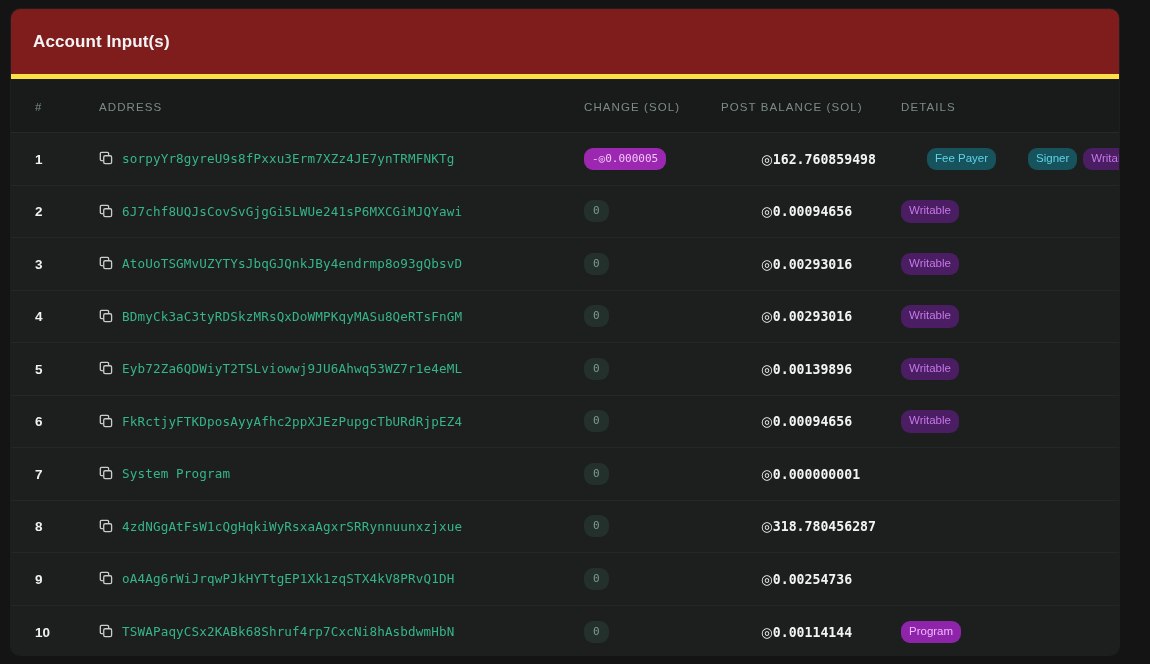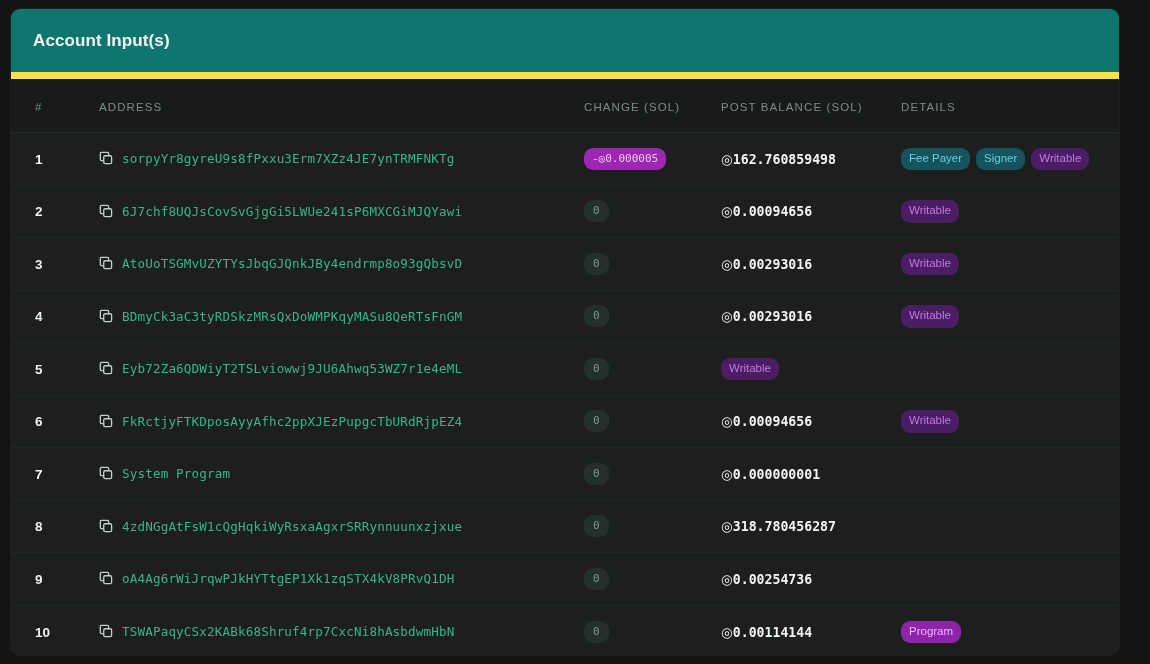--- a/index.html
+++ b/index.html
@@ -30,22 +30,22 @@
     border: 1px solid #24282700;
     border-radius: 10px;
     overflow: hidden;
   }
 
   .card-header {
     height: 70px;
     display: flex;
     align-items: center;
     padding: 0 22px;
-    background: #0f766e;
-    border-bottom: 7px solid #fde047;
+    background: #7f1d1d;
+    border-bottom: 5px solid #fde047;
   }
 
   .card-title {
     font-size: 17px;
     font-weight: bold;
     color: #f3f4f4;
     letter-spacing: .1px;
   }
 
   
@@ -150,36 +150,38 @@
     font-family: "Liberation Sans", sans-serif;
     white-space: nowrap;
     margin-right: 6px;
     vertical-align: middle;
   }
   .tag:last-child { margin-right: 11px; }
 
   .tag-teal {
     background: #17535c;
     color: #5fd3e8;
+    margin-left: 26px;
   }
   .tag-purple {
     background: #4b1d63;
     color: #c478e8;
   }
   .tag-magenta {
     background: #8e24aa;
     color: #f3b8ff;
   }
 
   .cell-balance {
     font-family: "DejaVu Sans Mono", monospace;
     font-size: 13.2px;
     font-weight: bold;
     color: #f2f3f3;
     white-space: nowrap;
+    margin-left: 40px;
   }
   .sol-sym {
     font-family: "DejaVu Sans", sans-serif;
     font-weight: normal;
     font-size: 13.5px;
   }
   .cell-details { display: flex; align-items: center; }
 </style>
 </head>
 <body>
@@ -298,20 +300,21 @@
                 <span class="copy-icon">
                   <svg width="14" height="14" viewBox="0 0 16 16" fill="none">
                     <rect x="5.4" y="5.4" width="9.0" height="9.0" rx="1.6" stroke="#c9cecd" stroke-width="1.5"></rect>
                     <path d="M11.0 4.0 V2.8 A1.3 1.3 0 0 0 9.7 1.5 H2.8 A1.3 1.3 0 0 0 1.5 2.8 V9.7 A1.3 1.3 0 0 0 2.8 11.0 H4.0" stroke="#c9cecd" stroke-width="1.5" stroke-linecap="round"></path>
                   </svg>
                 </span>
                 <a class="addr-text">Eyb72Za6QDWiyT2TSLviowwj9JU6Ahwq53WZ7r1e4eML</a>
               </div>
             </div>
             <div class="c-change"><span class="badge badge-zero">0</span></div>
+            <div class="c-balance"><span class="cell-balance"><span class="sol-sym">◎</span><span>0.00139896</span></span></div>
             <div class="c-details cell-details">
               <span class="tag tag-purple">Writable</span>
             </div>
           </div>
           <div class="row">
             <div class="c-num"><span class="cell-num">6</span></div>
             <div class="c-addr">
               <div class="addr-wrap">
                 <span class="copy-icon">
                   <svg width="14" height="14" viewBox="0 0 16 16" fill="none">

